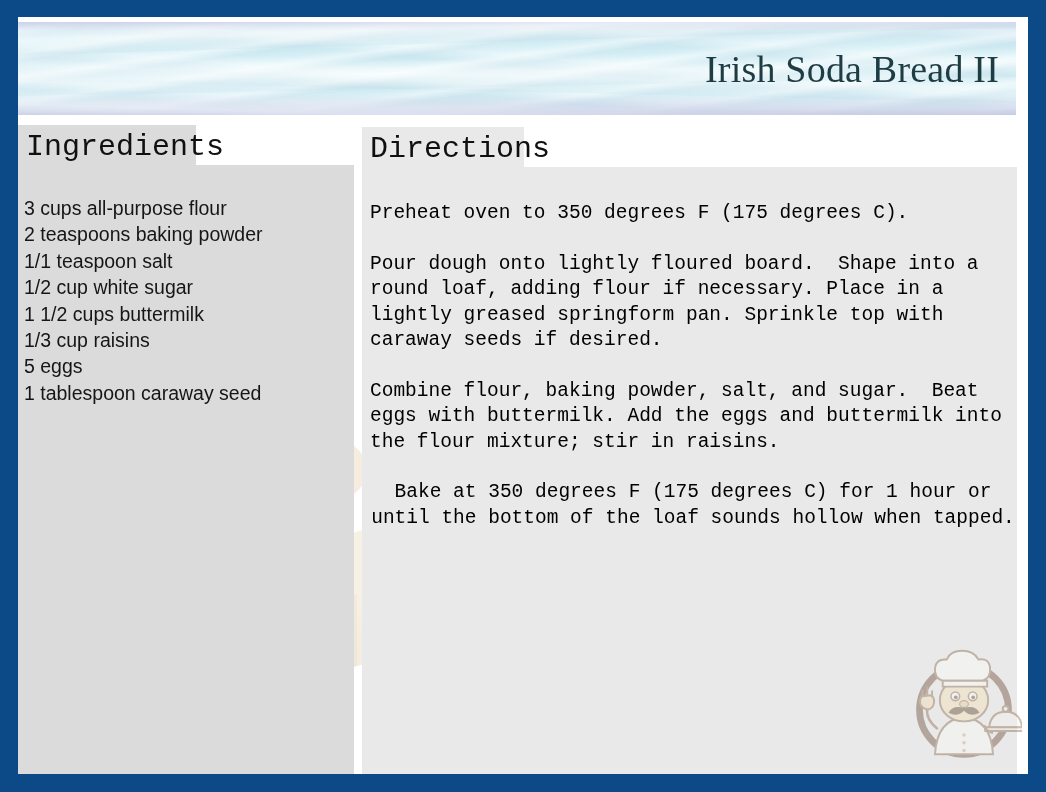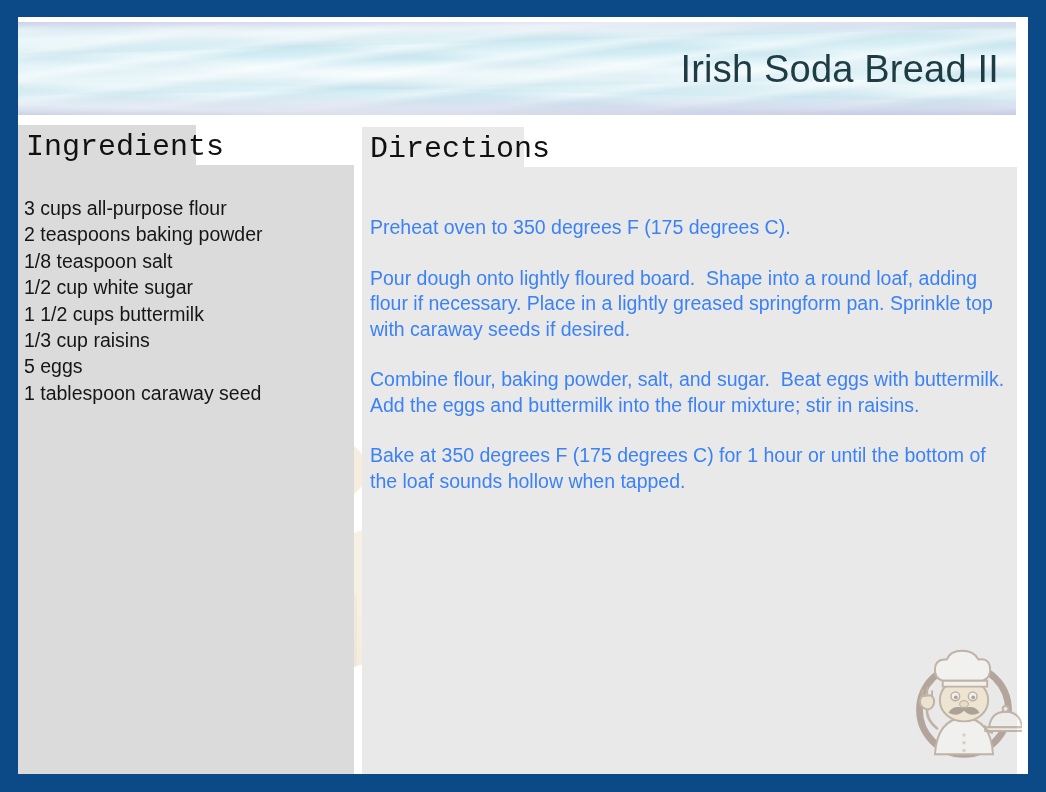--- a/index.html
+++ b/index.html
@@ -53,20 +53,21 @@
         rgba(255,255,255,0.55) 7px,
         rgba(186,214,226,0.30) 15px,
         rgba(255,255,255,0.00) 24px),
       repeating-linear-gradient(185deg,
         rgba(255,255,255,0.00) 0px,
         rgba(255,255,255,0.40) 11px,
         rgba(176,208,222,0.22) 21px,
         rgba(255,255,255,0.00) 33px),
       linear-gradient(180deg, #d9f1f6 0%, #d5f0f7 45%, #dcf2f7 100%);
     overflow: hidden;
+    font-family: Liberation Serif, serif;
   }
   #title-banner .wave {
     position: absolute;
     left: -10%;
     width: 120%;
     height: 30px;
     background: linear-gradient(180deg, rgba(255,255,255,0.0), rgba(255,255,255,0.75), rgba(163,201,216,0.18));
     transform-origin: left center;
   }
   #slide-title {
@@ -156,31 +157,32 @@
     width: 330px;
     font-size: 19.5px;
     line-height: 26.4px;
     color: #161616;
   }
   #ingredients-list .ing-item { white-space: nowrap; }
 
   #directions-body {
     position: absolute;
     left: 352px;
-    top: 198px;
+    top: 184px;
     width: 646px;
     font-size: 19.5px;
     line-height: 25.5px;
-    color: #3b82f6;
+    color: #000000;
+    font-family: Liberation Mono, monospace;
   }
   #directions-body p {
     margin: 0 0 25px 0;
     white-space: pre-wrap;
   }
-  #directions-body p:last-child { margin-bottom: 8px; }
+  #directions-body p:last-child { margin-bottom: 8px; text-align: center; }
 
   
   #chef-logo {
     position: absolute;
     right: 6px;
     bottom: 12px;
     width: 116px;
     height: 116px;
     opacity: 0.42;
   }
@@ -222,21 +224,21 @@
       <div class="loaf" style="left:572px; top:196px; width:112px; height:104px; background:#ecdabb;"></div>
     </div>
 
     <div id="ingredients-tab"></div>
     <div id="ingredients-panel"></div>
     <div id="ingredients-heading" class="section-heading">Ingredients</div>
 
     <div id="ingredients-list">
       <div class="ing-item">3 cups all-purpose flour</div>
       <div class="ing-item">2 teaspoons baking powder</div>
-      <div class="ing-item">1/8 teaspoon salt</div>
+      <div class="ing-item">1/1 teaspoon salt</div>
       <div class="ing-item">1/2 cup white sugar</div>
       <div class="ing-item">1 1/2 cups buttermilk</div>
       <div class="ing-item">1/3 cup raisins</div>
       <div class="ing-item">5 eggs</div>
       <div class="ing-item">1 tablespoon caraway seed</div>
     </div>
 
     <div id="directions-tab"></div>
     <div id="directions-panel"></div>
     <div id="directions-heading" class="section-heading">Directions</div>

